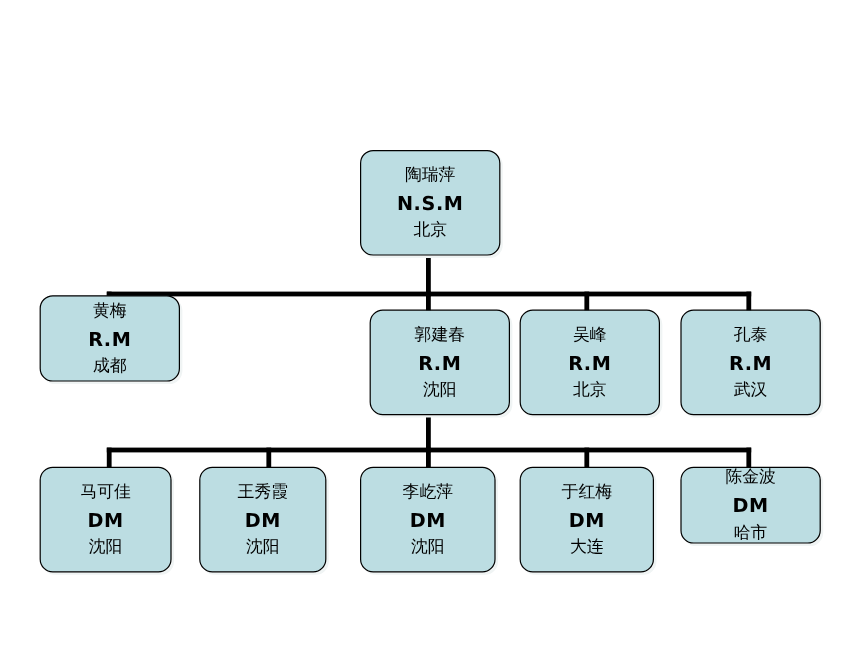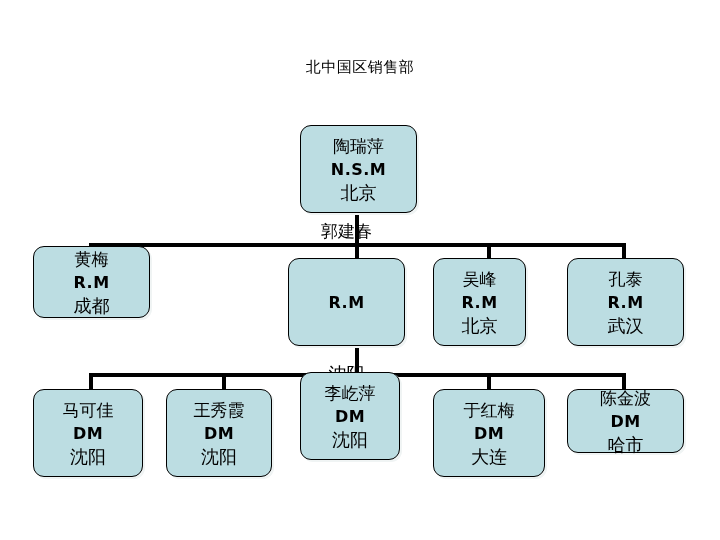--- a/index.html
+++ b/index.html
@@ -37,49 +37,48 @@
     border: 1px solid #000000;
     border-radius: 11px;
     box-shadow: 2px 2px 0 0 #f0f4f4;
     display: flex;
     flex-direction: column;
     align-items: center;
     justify-content: center;
     color: #000000;
   }
   .node .nm {
-    font-size: 17px;
+    font-size: 14px;
     line-height: 23px;
     white-space: nowrap;
   }
   .node .rk {
     font-size: 16px;
     line-height: 23px;
     font-weight: bold;
     letter-spacing: 0.5px;
     white-space: nowrap;
     text-align: right;
   }
   .node .lc {
-    font-size: 18px;
+    font-size: 14px;
     line-height: 23px;
     white-space: nowrap;
   }
   
   .conn {
     position: absolute;
     background: #000000;
   }
 </style>
 </head>
 <body>
 
 <div id="chart-root">
 
-  <div class="chart-title">北中国区销售部</div>
 
   <div class="conn" style="left:355px; top:213px; width:4px; height:34px;"></div>
   <div class="conn" style="left:89px; top:243px; width:537px; height:4px;"></div>
   <div class="conn" style="left:89px; top:243px; width:4px; height:20px;"></div>
   <div class="conn" style="left:355px; top:243px; width:4px; height:20px;"></div>
   <div class="conn" style="left:487px; top:243px; width:4px; height:20px;"></div>
   <div class="conn" style="left:622px; top:243px; width:4px; height:20px;"></div>
 
   <div class="conn" style="left:355px; top:343px; width:4px; height:34px;"></div>
   <div class="conn" style="left:89px; top:373px; width:537px; height:4px;"></div>
@@ -94,27 +93,27 @@
     <div class="rk">N.S.M</div>
     <div class="lc">北京</div>
   </div>
 
   <div class="node" style="left:33px; top:246px; width:117px; height:72px;">
     <div class="nm">黄梅</div>
     <div class="rk">R.M</div>
     <div class="lc">成都</div>
   </div>
 
-  <div class="node" style="left:288px; top:258px; width:117px; height:88px;gap:48px;">
+  <div class="node" style="left:308px; top:258px; width:117px; height:88px;">
     <div class="nm">郭建春</div>
     <div class="rk">R.M</div>
     <div class="lc">沈阳</div>
   </div>
 
-  <div class="node" style="left:433px; top:258px; width:93px; height:88px;">
+  <div class="node" style="left:433px; top:258px; width:117px; height:88px;">
     <div class="nm">吴峰</div>
     <div class="rk">R.M</div>
     <div class="lc">北京</div>
   </div>
 
   <div class="node" style="left:567px; top:258px; width:117px; height:88px;">
     <div class="nm">孔泰</div>
     <div class="rk">R.M</div>
     <div class="lc">武汉</div>
   </div>
@@ -124,21 +123,21 @@
     <div class="rk">DM</div>
     <div class="lc">沈阳</div>
   </div>
 
   <div class="node" style="left:166px; top:389px; width:106px; height:88px;">
     <div class="nm">王秀霞</div>
     <div class="rk">DM</div>
     <div class="lc">沈阳</div>
   </div>
 
-  <div class="node" style="left:300px; top:372px; width:100px; height:88px;">
+  <div class="node" style="left:300px; top:389px; width:113px; height:88px;">
     <div class="nm">李屹萍</div>
     <div class="rk">DM</div>
     <div class="lc">沈阳</div>
   </div>
 
   <div class="node" style="left:433px; top:389px; width:112px; height:88px;">
     <div class="nm">于红梅</div>
     <div class="rk">DM</div>
     <div class="lc">大连</div>
   </div>

